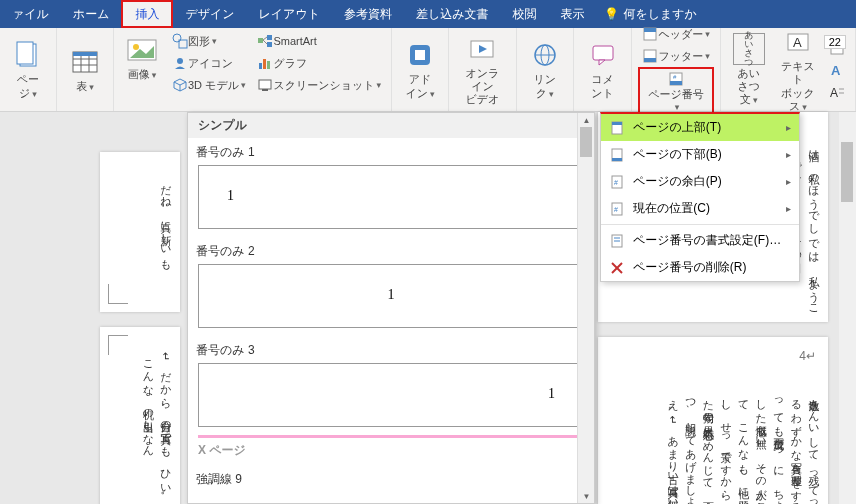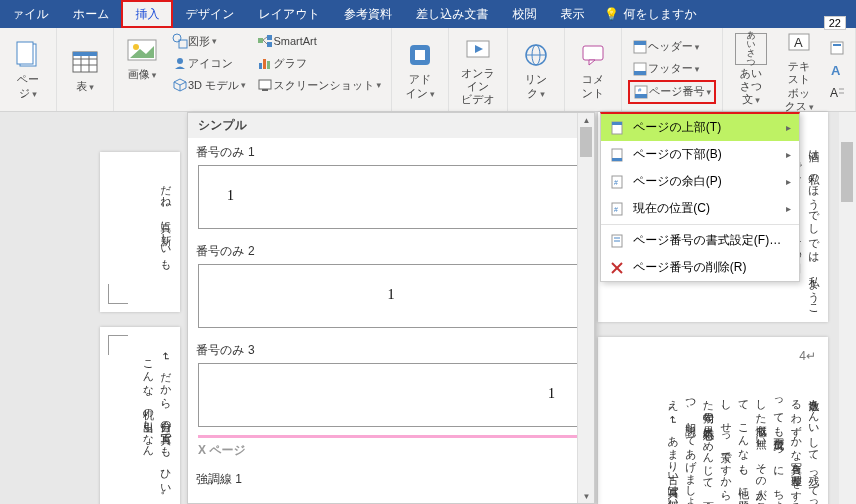--- a/index.html
+++ b/index.html
@@ -15,21 +15,21 @@
 .group { border-right: 1px solid #e1e1e1; padding: 2px 6px; display: flex; flex-direction: column; align-items: center; justify-content: center; font-size: 11px; color: #444; position: relative; }
 .group-big-icon { display: flex; flex-direction: column; align-items: center; gap: 2px; padding: 4px 6px; cursor: pointer; }
 .group-big-icon .icon-box { width: 32px; height: 32px; display: flex; align-items: center; justify-content: center; }
 .group-big-icon .lbl { font-size: 11px; text-align: center; line-height: 1.2; }
 .small-row { display: flex; flex-direction: column; gap: 0; }
 .small-item { display: flex; align-items: center; padding: 3px 4px; font-size: 11px; cursor: pointer; white-space: nowrap; }
 .small-item .si-icon { width: 16px; height: 16px; display: flex; align-items: center; justify-content: center; }
 .chev { font-size: 9px; color: #666; margin-left: 2px; }
 
 .header-footer-group { position: relative; }
-.page-num-btn { border: 2px solid #e01818; padding: 2px 3px; }
+.page-num-btn { border: 2px solid #e01818; padding: 2px 3px; flex-direction: column; }
 
 .dropdown-menu { position: absolute; left: 600px; top: 112px; width: 200px; background: #fff; border: 1px solid #ccc; border-top: 2px solid #e01818; box-shadow: 2px 2px 6px rgba(0,0,0,0.2); z-index: 50; font-size: 12px; }
 .dropdown-menu .mitem { display: flex; align-items: center; gap: 8px; padding: 5px 8px; cursor: pointer; position: relative; }
 .dropdown-menu .mitem:hover, .dropdown-menu .mitem.hov { background: #bef264; }
 .dropdown-menu .mitem .mi-icon { width: 16px; height: 16px; display: flex; align-items: center; justify-content: center; }
 .dropdown-menu .mitem .arrow { margin-left: auto; font-size: 10px; color: #666; }
 .dropdown-menu .sep { height: 1px; background: #e1e1e1; margin: 2px 0; }
 
 .gallery { position: absolute; left: 187px; top: 112px; width: 408px; height: 392px; background: #fff; border: 1px solid #ccc; box-shadow: 2px 2px 6px rgba(0,0,0,0.2); z-index: 40; overflow: hidden; }
 .gallery-header { background: #f0f0f0; padding: 4px 10px; font-size: 12px; font-weight: bold; color: #444; }
@@ -43,21 +43,21 @@
 .gallery-scrollbar .sb-thumb { position: absolute; top: 14px; left: 2px; width: 12px; height: 30px; background: #c1c1c1; }
 .gallery-scrollbar .sb-arrow { position: absolute; left: 0; width: 17px; height: 14px; background: #f0f0f0; display: flex; align-items: center; justify-content: center; font-size: 8px; color: #666; }
 
 .doc-area { position: absolute; left: 0; top: 112px; right: 0; bottom: 0; background: #e8e8e8; }
 .page-left { position: absolute; left: 100px; top: 40px; width: 80px; height: 160px; background: #fff; box-shadow: 0 0 3px rgba(0,0,0,0.2); }
 .page-left2 { position: absolute; left: 100px; top: 215px; width: 80px; height: 200px; background: #fff; box-shadow: 0 0 3px rgba(0,0,0,0.2); }
 .page-right { position: absolute; right: 28px; top: 0; width: 230px; height: 210px; background: #fff; box-shadow: 0 0 3px rgba(0,0,0,0.2); }
 .page-right2 { position: absolute; right: 28px; top: 225px; width: 230px; height: 200px; background: #fff; box-shadow: 0 0 3px rgba(0,0,0,0.2); }
 .right-scrollbar { position: absolute; right: 0; top: 0; width: 17px; height: 392px; background: #f0f0f0; }
 .right-scrollbar .sb-thumb { position: absolute; top: 30px; left: 2px; width: 12px; height: 60px; background: #c1c1c1; }
-.ruler-badge { position: absolute; right: 10px; top: 16px; background: #fff; border: 1px solid #ccc; padding: 0 4px; font-size: 11px; z-index: 60; }
+.ruler-badge { position: absolute; right: 10px; top: 35px; background: #fff; border: 1px solid #ccc; padding: 0 4px; font-size: 11px; z-index: 60; }
 
 .jp-vert { writing-mode: vertical-rl; font-size: 11px; color: #333; line-height: 1.6; position: absolute; }
 .page-right .jp-vert { top: 30px; right: 6px; height: 170px; }
 .page-right2 .jp-vert { top: 55px; right: 6px; height: 145px; }
 .page-right2 .pnum { position: absolute; top: 12px; right: 12px; font-size: 12px; color: #777; }
 .page-left2 .jp-vert { top: 25px; right: 6px; height: 160px; }
 .page-left .jp-vert { top: 25px; right: 6px; height: 130px; }
 .crop-mark { position: absolute; width: 20px; height: 20px; border-right: 1px solid #999; border-bottom: 1px solid #999; }
 
 svg { display: block; }
@@ -353,21 +353,21 @@
     </div>
   <div class="gallery-item-label">番号のみ 2</div>
   <div class="gallery-preview">
       <span class="pn-center">1</span>
     </div>
   <div class="gallery-item-label">番号のみ 3</div>
   <div class="gallery-preview">
       <span class="pn-right">1</span>
     </div>
   <div class="gallery-section-h">X ページ</div>
-  <div class="gallery-item-label">強調線 1</div>
+  <div class="gallery-item-label">強調線 9</div>
   <div class="gallery-scrollbar">
     <div class="sb-arrow" style="top:0;">▲</div>
     <div class="sb-thumb"></div>
     <div class="sb-arrow" style="bottom:0;">▼</div>
   </div>
 </div>
 
 <div class="dropdown-menu">
   <div class="mitem hov">
     <span class="mi-icon">

